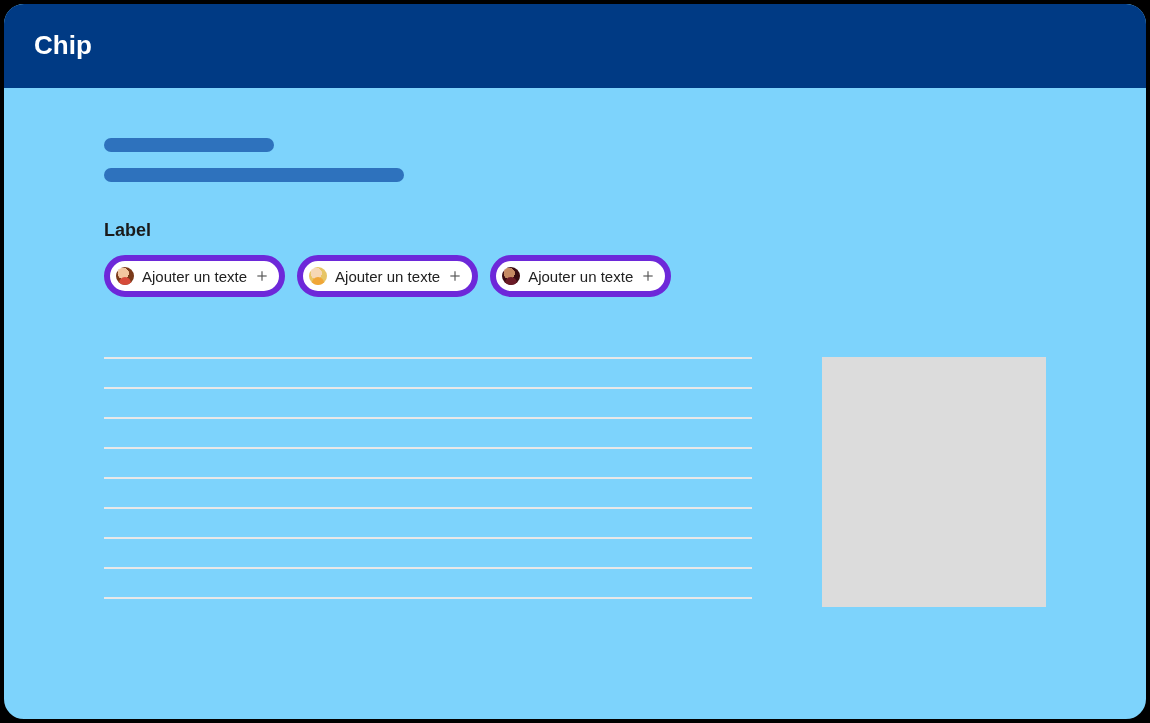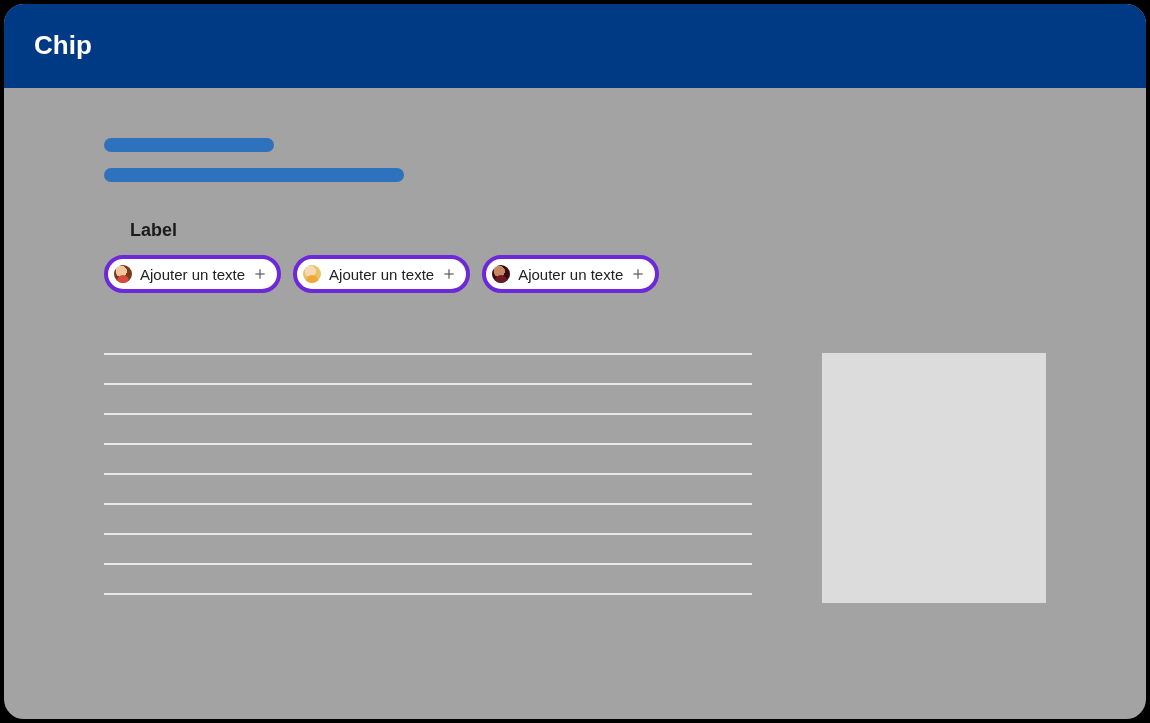--- a/index.html
+++ b/index.html
@@ -4,21 +4,21 @@
 <style>
   * { box-sizing: border-box; margin: 0; padding: 0; }
   html, body { width: 1150px; height: 723px; font-family: Arial, Helvetica, sans-serif; }
   body {
     background: #000;
     display: flex;
     align-items: stretch;
     justify-content: stretch;
   }
   .frame {
-    background: #a3a3a3;
+    background: #7dd3fc;
     width: 1150px;
     height: 723px;
     border-radius: 24px;
     overflow: hidden;
     border: 4px solid #000;
     position: relative;
   }
   .header {
     background: #003a84;
     color: #fff;
@@ -35,21 +35,21 @@
     padding: 50px 100px 0 100px;
     position: relative;
   }
   .skeleton-bars { margin-bottom: 38px; }
   .skeleton-bar {
     background: #2e72bd;
     border-radius: 999px;
   }
   .skeleton-bar.bar1 { width: 170px; height: 14px; margin-bottom: 16px; }
   .skeleton-bar.bar2 { width: 300px; height: 14px; }
-  .label-block { margin-bottom: 14px; margin-left: 26px; }
+  .label-block { margin-bottom: 14px; }
   .label-text { font-size: 18px; font-weight: 700; color: #1a1a1a; margin-bottom: 4px; }
   .subtitle-row {
     display: flex;
     align-items: center;
     color: #1a1a1a;
     font-size: 17px;
   }
   .subtitle-row .person-icon {
     margin-right: 8px;
     width: 18px; height: 18px;
@@ -58,21 +58,21 @@
   .person-icon svg { width: 18px; height: 18px; display: block; }
   .chips-row {
     display: flex;
     gap: 12px;
     margin-top: 10px;
   }
   .chip {
     display: inline-flex;
     align-items: center;
     gap: 8px;
-    border: 4px solid #6d28d9;
+    border: 6px solid #6d28d9;
     border-radius: 999px;
     padding: 6px 10px 6px 6px;
     font-size: 15px;
     color: #222;
     background: #fff;
     cursor: pointer;
     line-height: 1;
   }
   .chip .avatar {
     width: 18px; height: 18px; border-radius: 50%;

